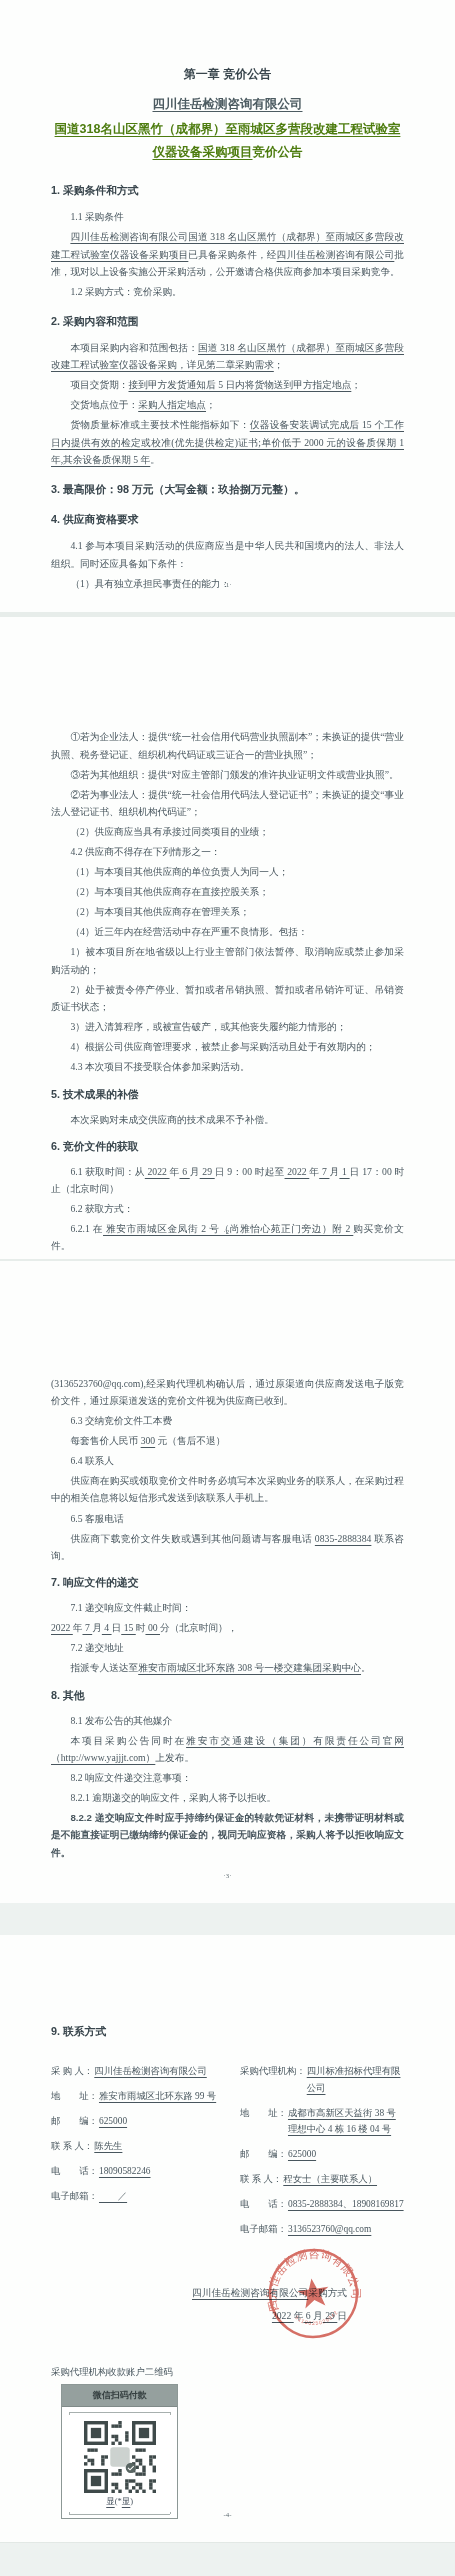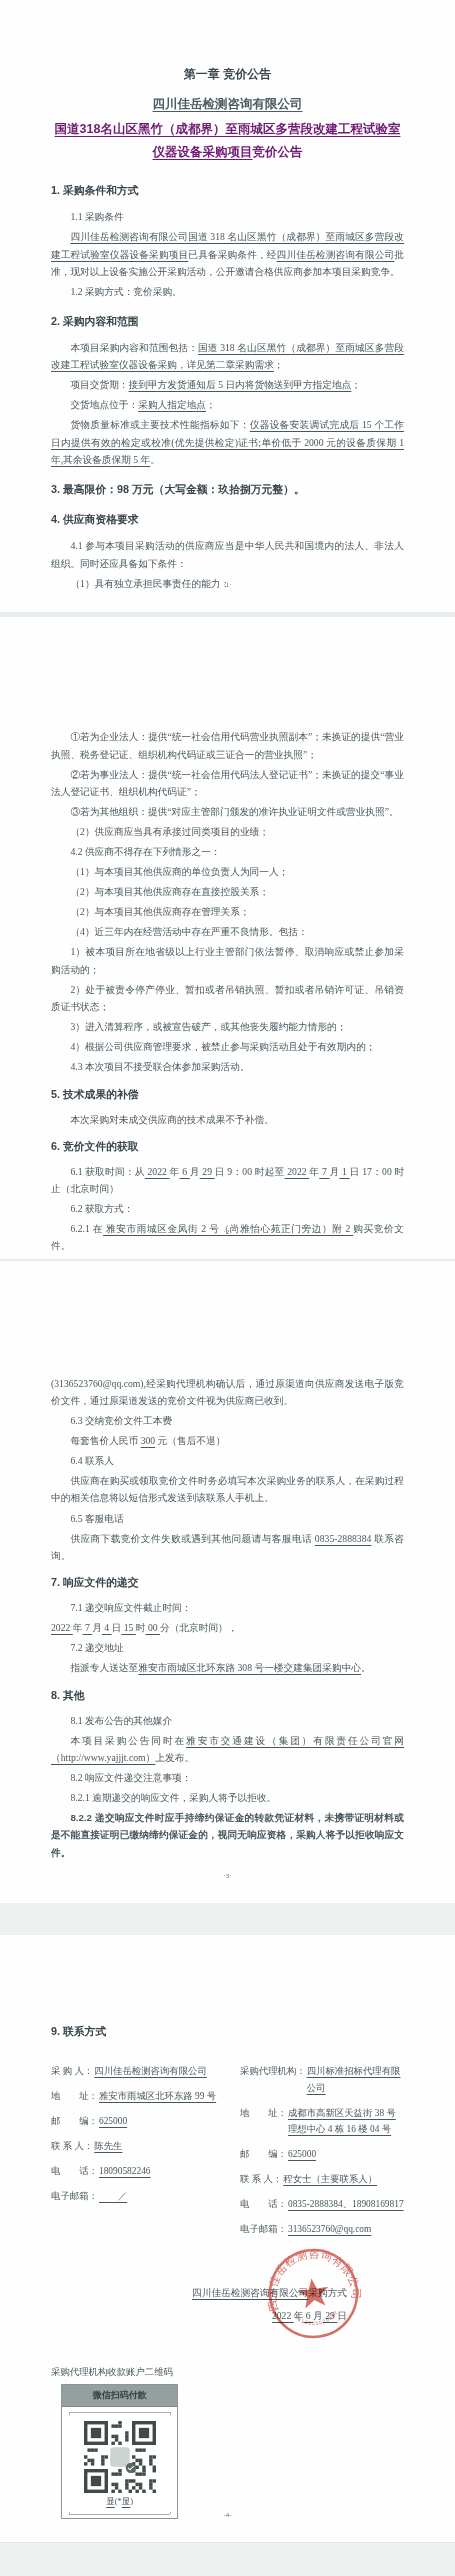--- a/index.html
+++ b/index.html
@@ -27,21 +27,21 @@
   .page-4 .content{padding-top:78px;}
 
   .blk{font-size:9.7px;line-height:1.78;margin:2.8px 0;color:var(--text);}
   .blk-p{text-indent:2em;text-align:justify;}
   .blk-p0{text-indent:0;text-align:justify;}
   .blk-chapter{text-align:center;font-family:"Liberation Sans",sans-serif;font-weight:bold;
     font-size:12px;color:var(--heading);margin:0 0 8px;}
   .blk-company{text-align:center;font-family:"Liberation Sans",sans-serif;font-weight:bold;
     font-size:12.5px;color:#4c5b61;margin:0 0 2.3px;}
   .blk-title{text-align:center;font-family:"Liberation Sans",sans-serif;font-weight:bold;
-    font-size:12.5px;color:#701a75;line-height:1.85;margin:2.3px 0 17px;}
+    font-size:12.5px;color:#4d7c0f;line-height:1.85;margin:2.3px 0 17px;}
   .blk-h2{font-family:"Liberation Sans",sans-serif;font-weight:bold;font-size:10.8px;
     color:var(--heading);margin:9px 0 6.8px;}
   .page-1 .blk-h2{margin:11.4px 0 8px;}
   .b{font-weight:bold;font-family:"Liberation Sans",sans-serif;}
   .u{text-decoration:underline;text-underline-offset:2.8px;text-decoration-thickness:0.6px;}
 
   .pagefoot{position:absolute;bottom:24px;left:0;width:100%;text-align:center;
     font-size:6.8px;color:#5d6a70;}
 
   
@@ -96,22 +96,22 @@
       <div class="blk blk-p">4.1 参与本项目采购活动的供应商应当是中华人民共和国境内的法人、非法人组织。同时还应具备如下条件：</div>
       <div class="blk blk-p">（1）具有独立承担民事责任的能力：</div>
     </div>
   <div class="pagefoot">·1·</div>
 </div>
 <div class="page-gap gap-s1"></div>
 
 <div class="page page-2">
   <div class="content">
       <div class="blk blk-p">①若为企业法人：提供“统一社会信用代码营业执照副本”；未换证的提供“营业执照、税务登记证、组织机构代码证或三证合一的营业执照”；</div>
+      <div class="blk blk-p">③若为其他组织：提供“对应主管部门颁发的准许执业证明文件或营业执照”。</div>
       <div class="blk blk-p">②若为事业法人：提供“统一社会信用代码法人登记证书”；未换证的提交“事业法人登记证书、组织机构代码证”；</div>
-      <div class="blk blk-p">③若为其他组织：提供“对应主管部门颁发的准许执业证明文件或营业执照”。</div>
       <div class="blk blk-p">（2）供应商应当具有承接过同类项目的业绩；</div>
       <div class="blk blk-p">4.2 供应商不得存在下列情形之一：</div>
       <div class="blk blk-p">（1）与本项目其他供应商的单位负责人为同一人；</div>
       <div class="blk blk-p">（2）与本项目其他供应商存在直接控股关系；</div>
       <div class="blk blk-p">（2）与本项目其他供应商存在管理关系；</div>
       <div class="blk blk-p">（4）近三年内在经营活动中存在严重不良情形。包括：</div>
       <div class="blk blk-p">1）被本项目所在地省级以上行业主管部门依法暂停、取消响应或禁止参加采购活动的；</div>
       <div class="blk blk-p">2）处于被责令停产停业、暂扣或者吊销执照、暂扣或者吊销许可证、吊销资质证书状态；</div>
       <div class="blk blk-p">3）进入清算程序，或被宣告破产，或其他丧失履约能力情形的；</div>
       <div class="blk blk-p">4）根据公司供应商管理要求，被禁止参与采购活动且处于有效期内的；</div>

